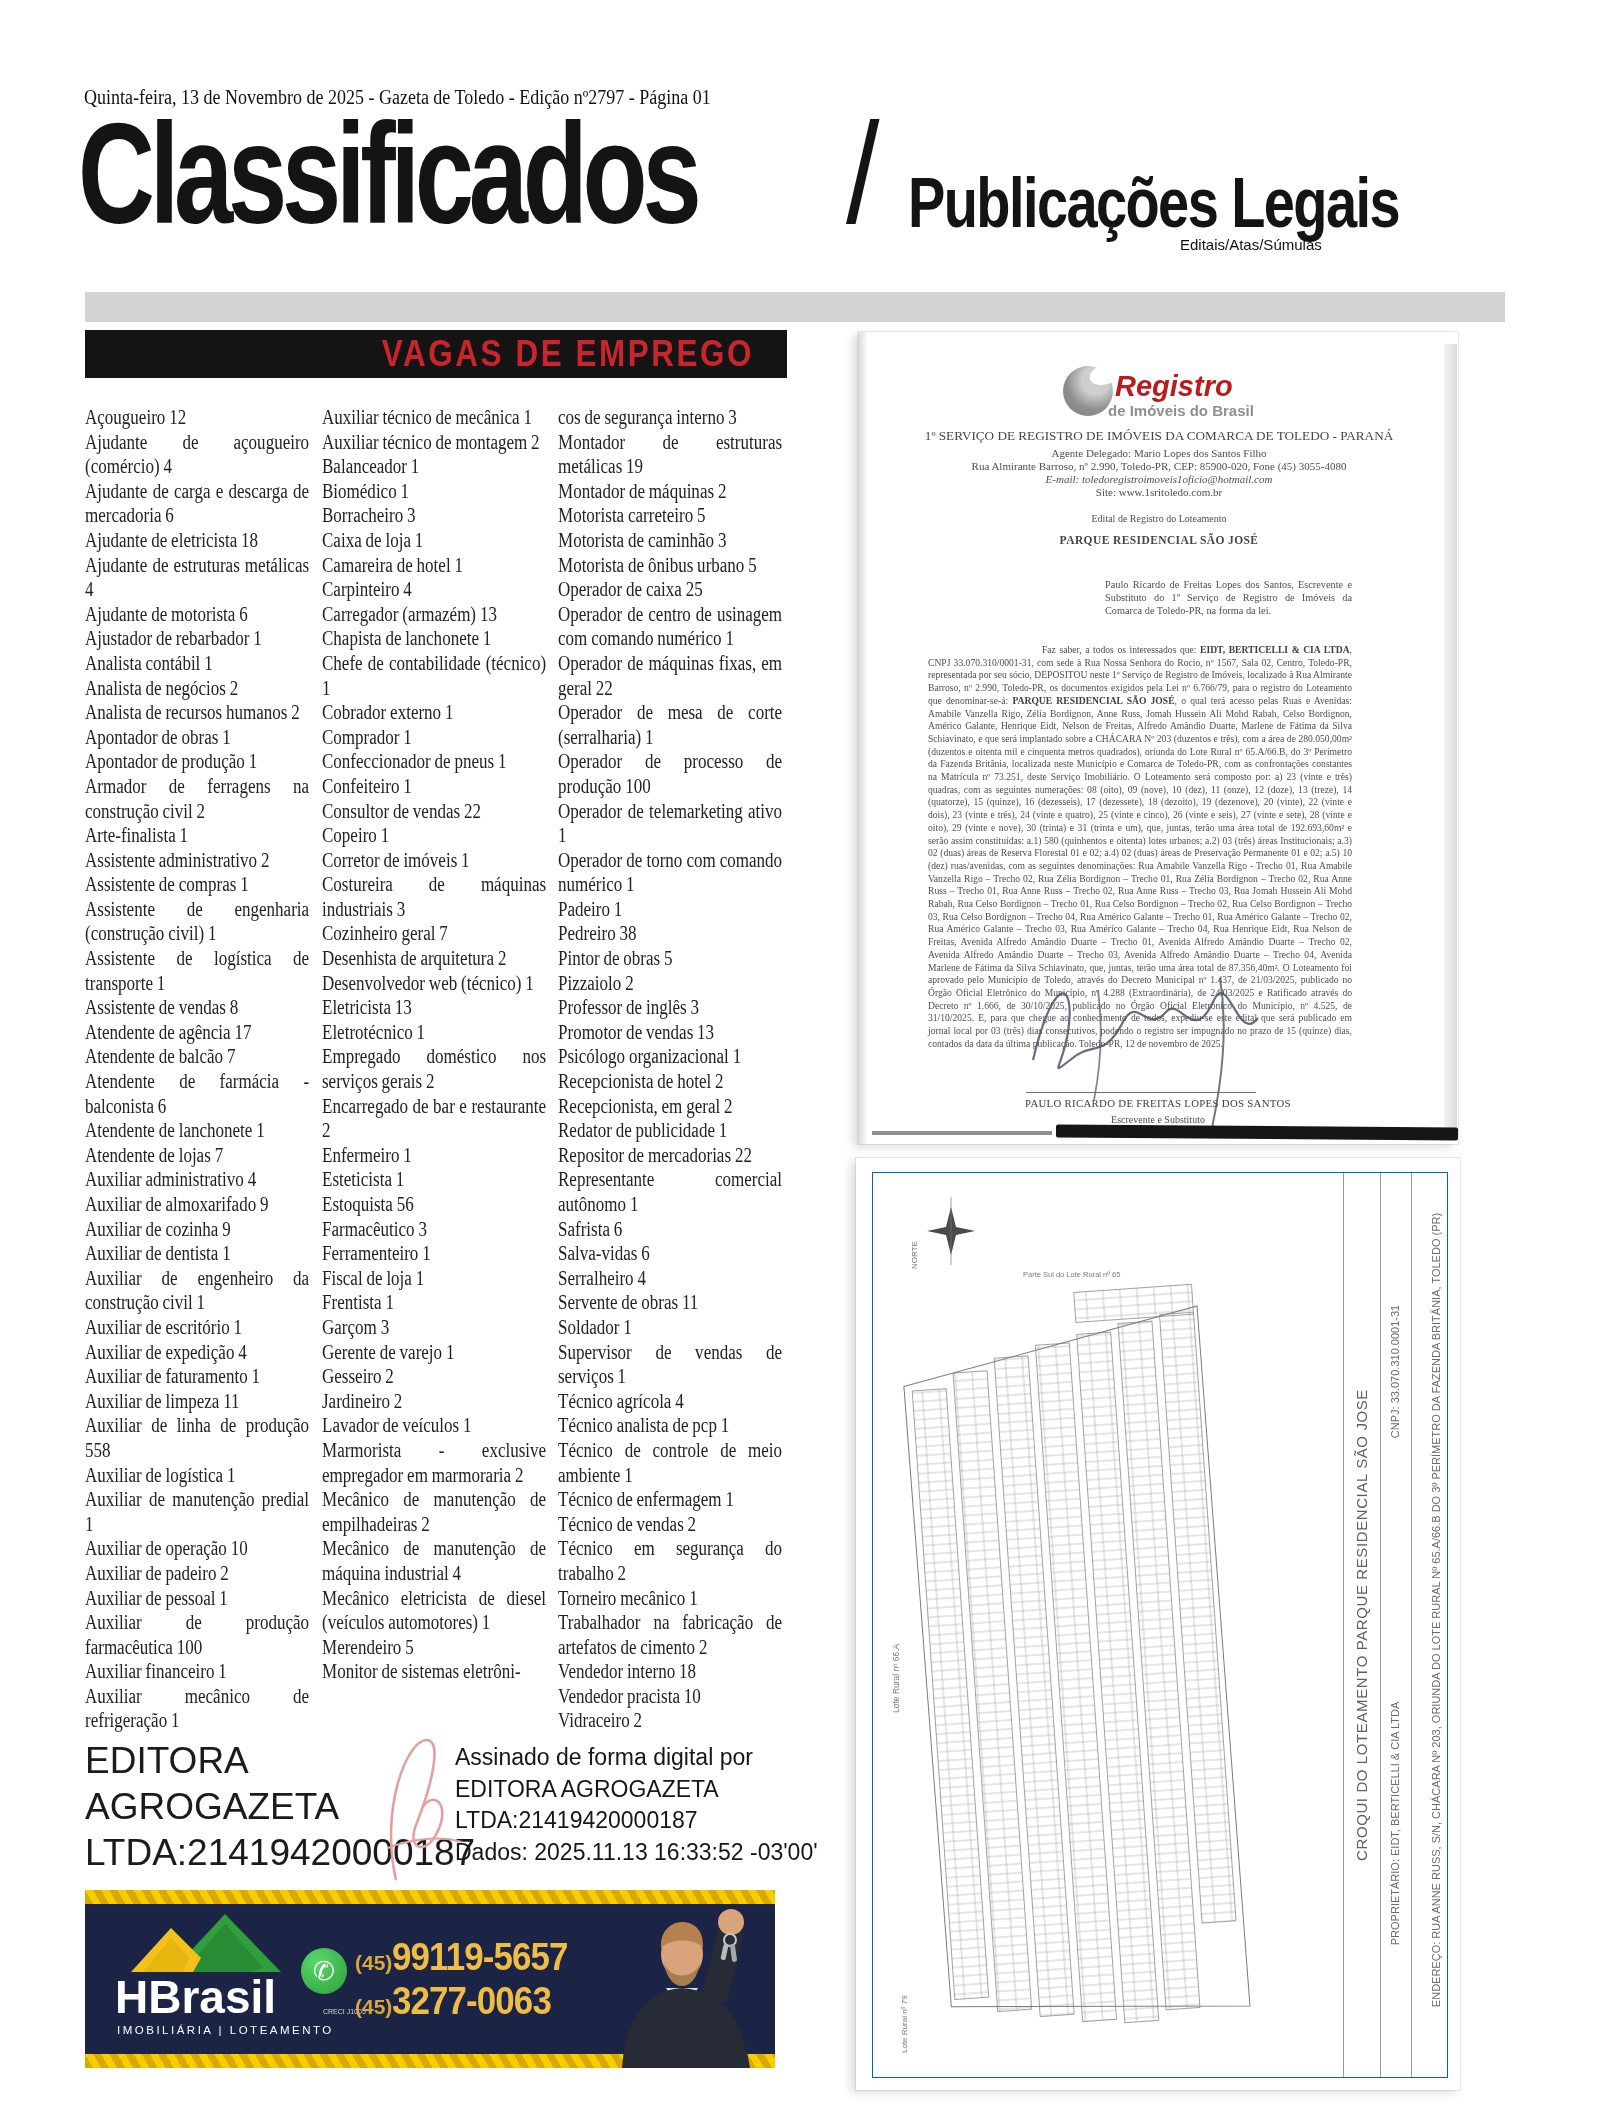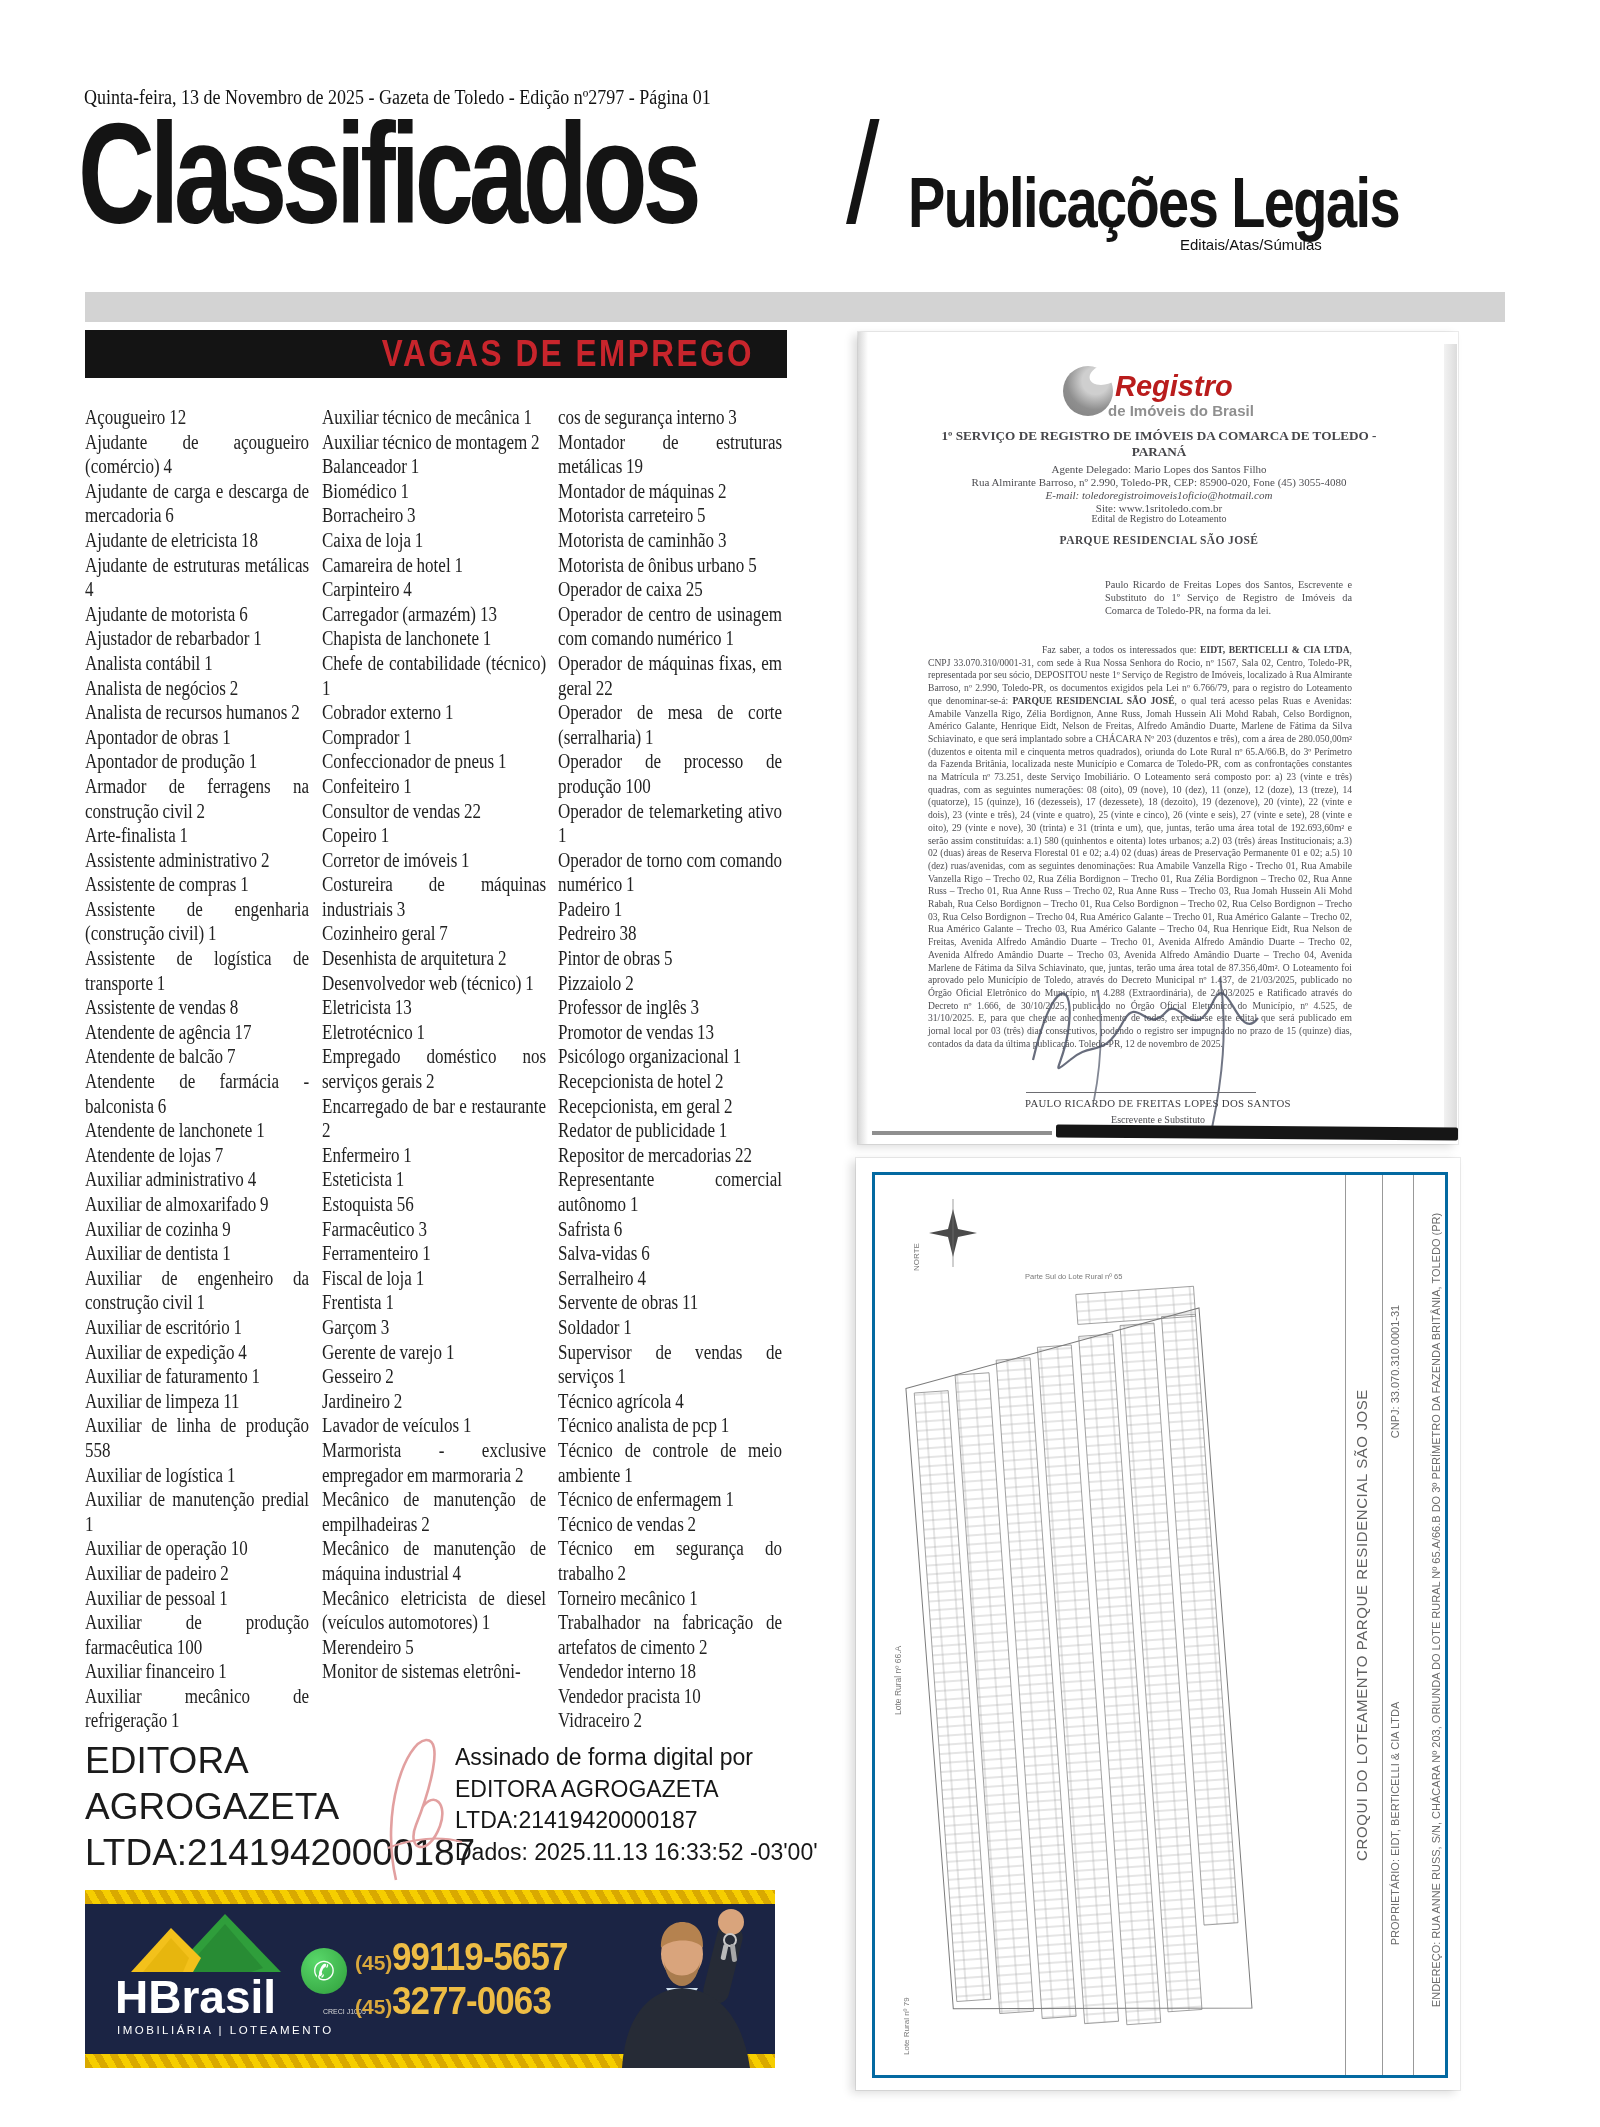--- a/index.html
+++ b/index.html
@@ -48,41 +48,41 @@
   .rlogo{position:absolute;left:205px;top:32px;width:190px;}
   .rlogo .ball{position:absolute;left:0;top:2px;width:50px;height:50px;border-radius:50%;
                background:radial-gradient(circle at 65% 30%,#cfcfcf 0 28%,#8f8f8f 60%,#7e7e7e 100%);}
   .rlogo .bite{position:absolute;left:26px;top:0px;width:34px;height:20px;border-radius:50%;
                background:#fff;transform:rotate(-18deg);}
   .rlogo .word{position:absolute;left:52px;top:6px;font-family:"Liberation Sans",sans-serif;
                font-weight:700;font-style:italic;font-size:29px;color:#b91c1c;}
   .rlogo .wordsub{position:absolute;left:45px;top:38px;font-family:"Liberation Sans",sans-serif;
                   font-weight:700;font-size:15px;color:#8f8f8f;white-space:nowrap;}
   .p1-head{position:absolute;left:56px;top:96px;width:490px;text-align:center;}
-  .p1-office{font-weight:700;font-size:13.2px;color:#46464a;margin:0 0 3px 0;}
+  .p1-office{font-weight:400;font-size:13.2px;color:#46464a;margin:0 0 3px 0;}
   .p1-line{font-size:11px;margin:1px 0;}
   .p1-email{font-style:italic;}
   .p1-doctype{position:absolute;left:56px;top:181px;width:490px;text-align:center;font-size:10px;}
   .p1-subject{position:absolute;left:56px;top:202px;width:490px;text-align:center;
               font-weight:700;font-size:11.5px;letter-spacing:.4px;color:#46464a;}
   .p1-intro{position:absolute;left:247px;top:246px;width:247px;font-size:10.3px;
             line-height:13px;text-align:justify;}
   .p1-body{position:absolute;left:70px;top:312px;width:424px;font-size:9.6px;
            line-height:12.7px;text-align:justify;text-indent:114px;}
   .p1-body .b{font-weight:700;color:#404044;}
   .sigsvg{position:absolute;left:150px;top:628px;}
   .sig-line{position:absolute;left:168px;top:760px;width:230px;border-top:1.2px solid #6d6d72;}
   .sig-name{position:absolute;left:40px;top:765px;width:520px;text-align:center;
             font-size:10.8px;font-weight:400;letter-spacing:.3px;color:#3c3c40;}
   .sig-role{position:absolute;left:40px;top:782px;width:520px;text-align:center;font-size:10px;}
 
   
   .paper2{left:856px;top:1158px;width:604px;height:932px;}
   .frame{position:absolute;left:16px;top:14px;width:576px;height:906px;
-         border:3px solid #0369a1;box-sizing:border-box;}
+         border:1px solid #0369a1;box-sizing:border-box;}
   .vline{position:absolute;top:0;bottom:0;border-left:1px solid #999;}
   .rot{position:absolute;transform-origin:0 0;transform:rotate(-90deg);
        display:flex;align-items:center;justify-content:center;color:#6b6b6b;
        font-family:"Liberation Sans",sans-serif;}
   .cr-title{font-size:15px;letter-spacing:.6px;color:#606060;}
   .cr-own{font-size:11px;}
   .cr-addr{font-size:11px;line-height:15px;display:block;text-align:left;
            padding:4px 0 0 30px;box-sizing:border-box;}
 
   

